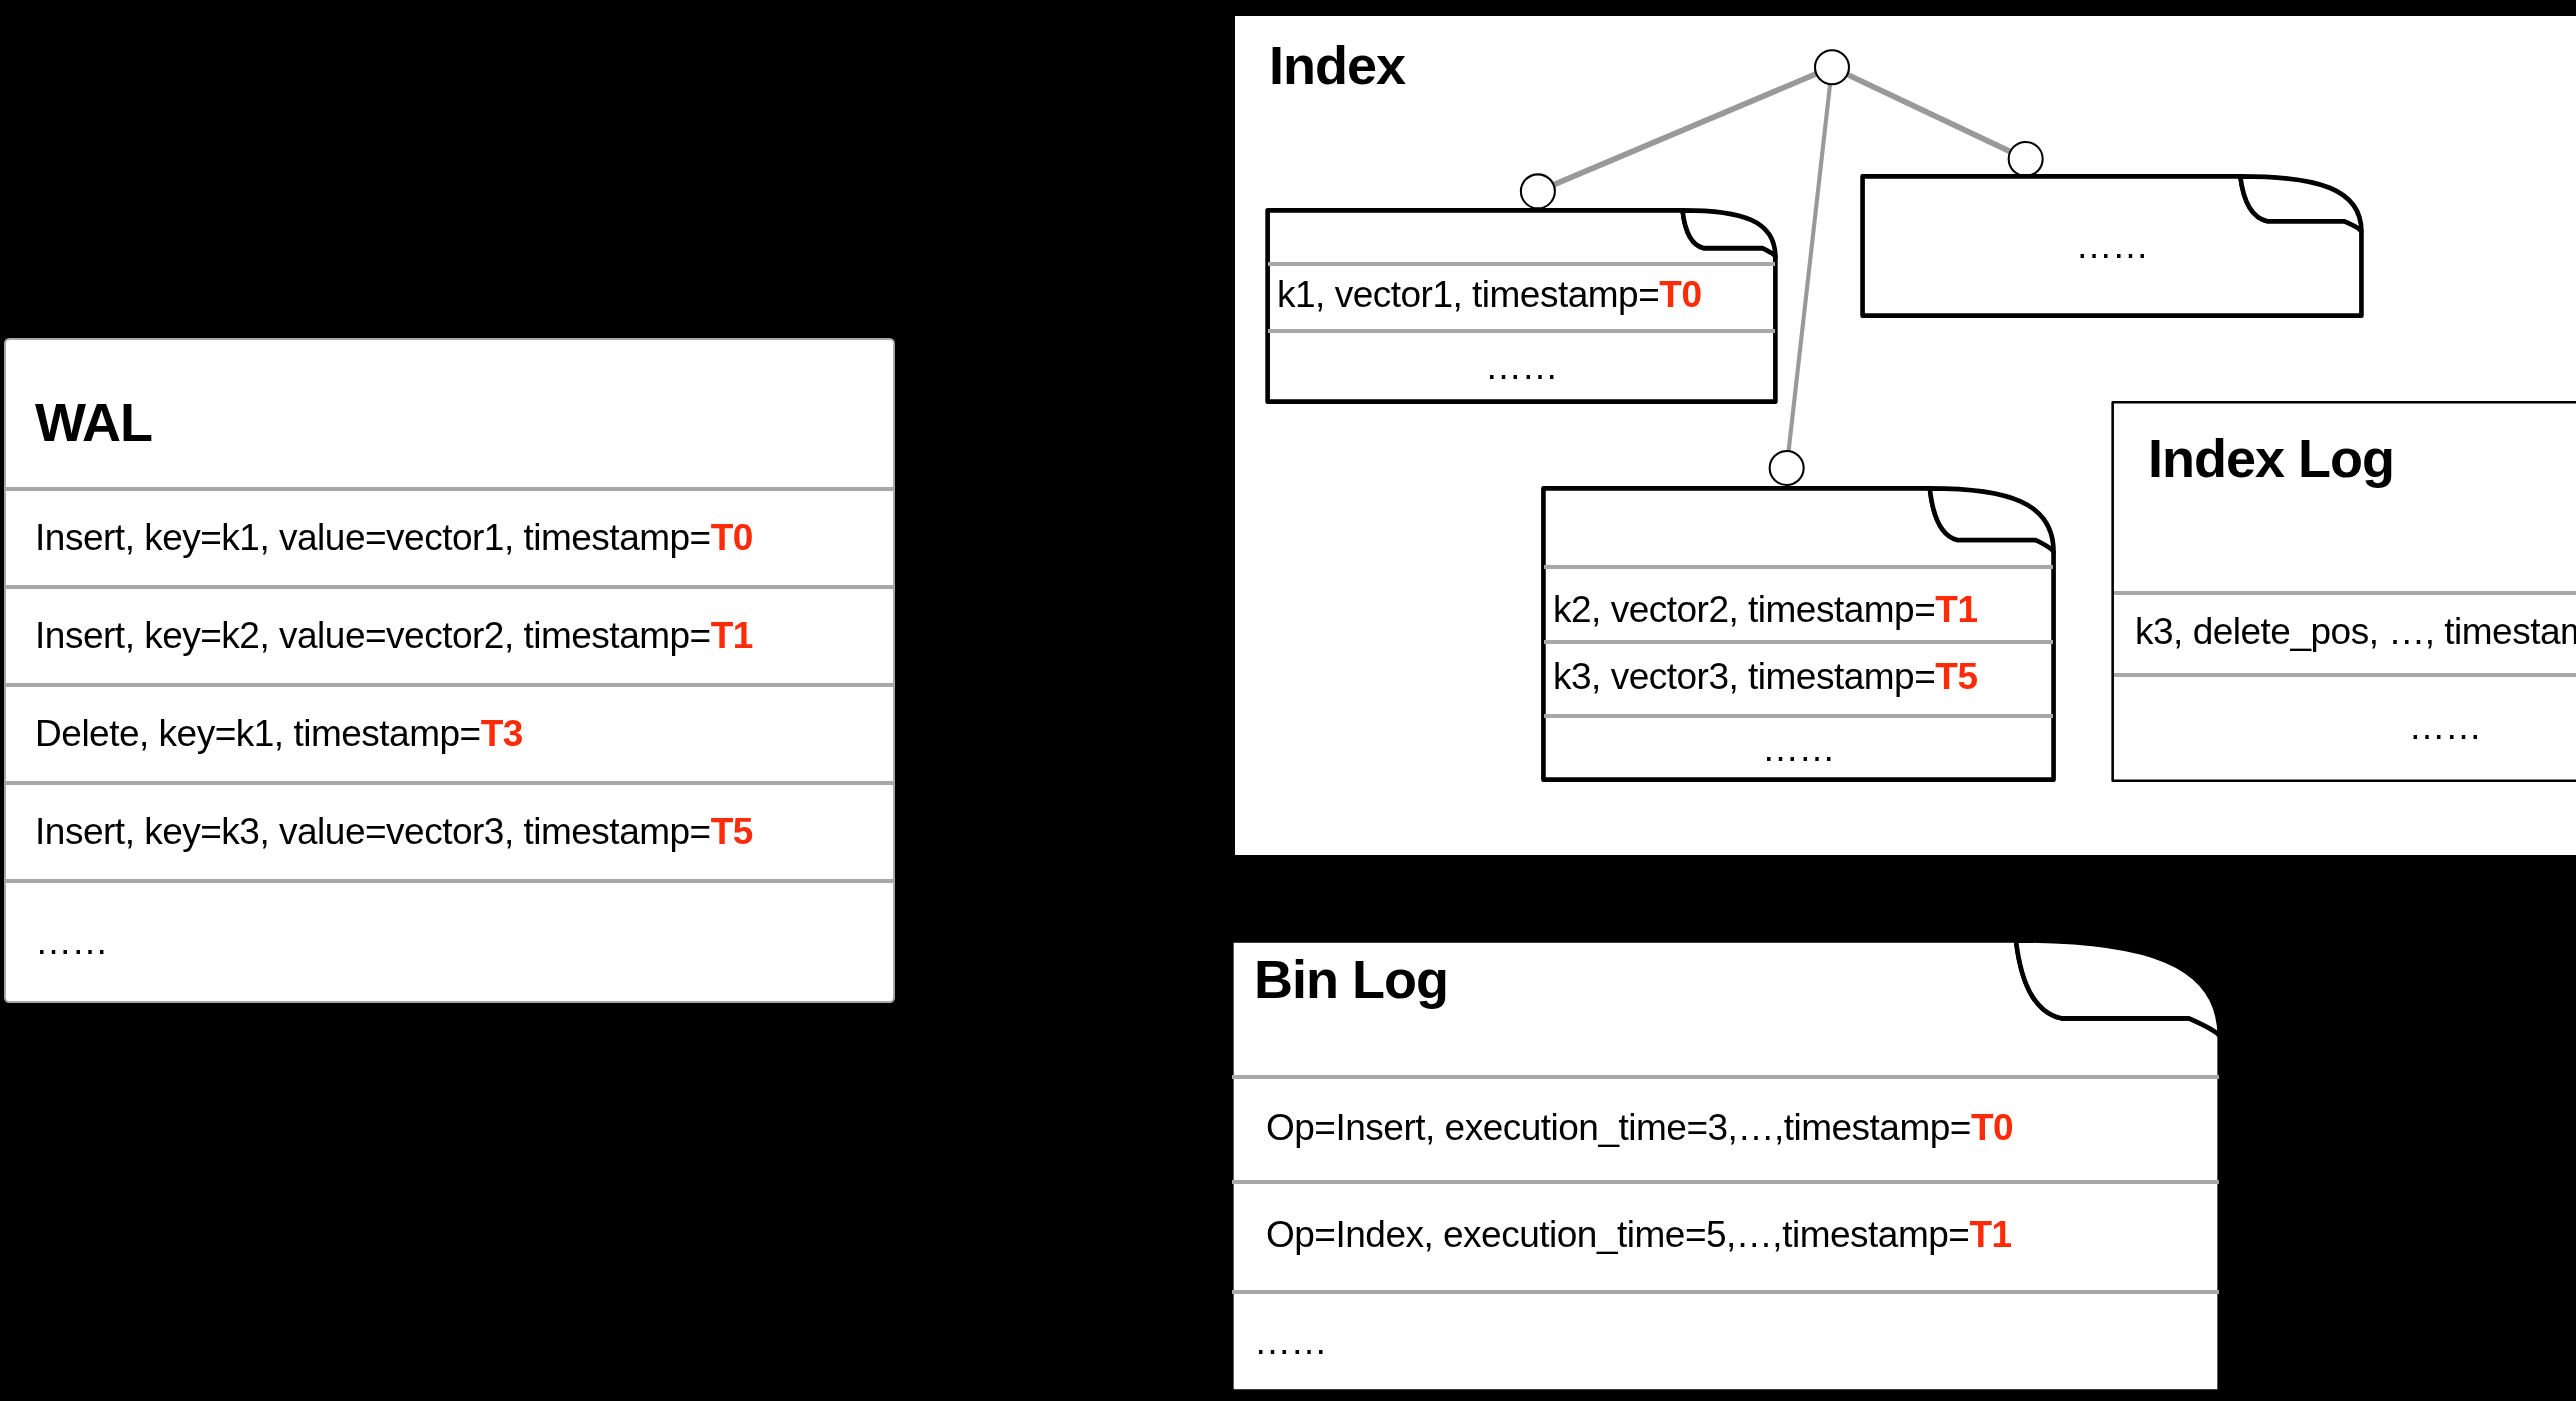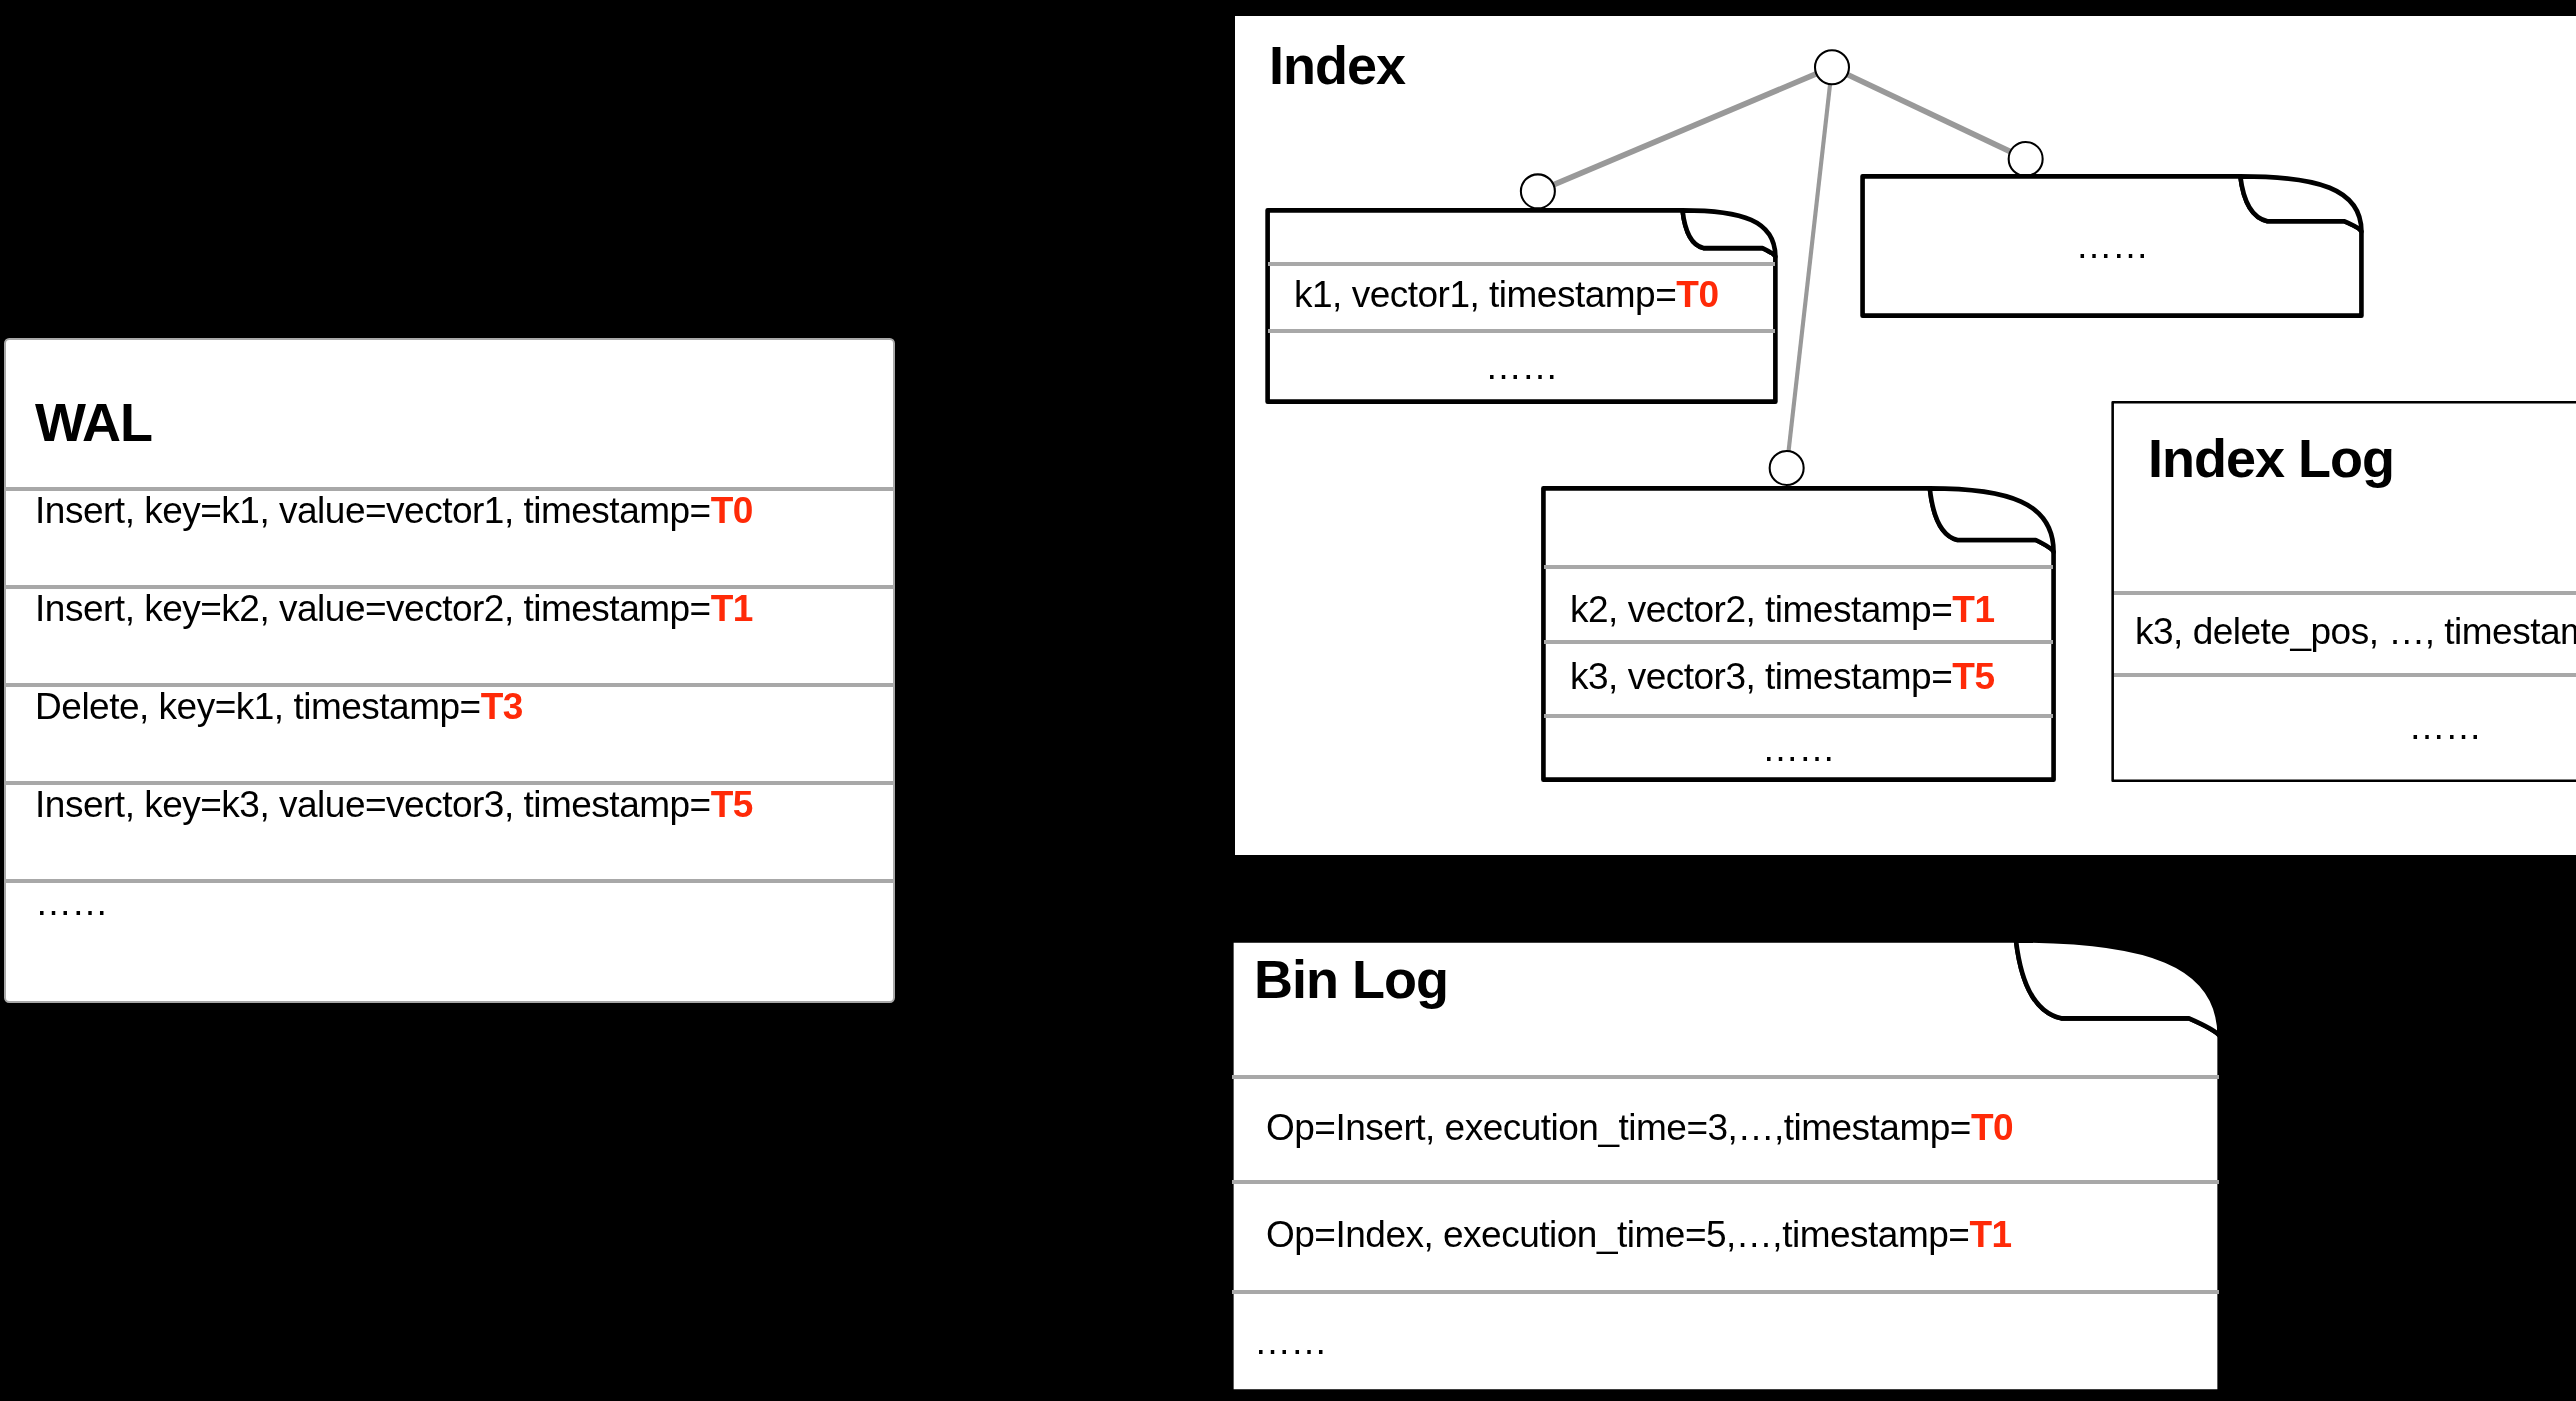--- a/index.html
+++ b/index.html
@@ -5,37 +5,37 @@
   :root{
     --bg:#000000; --panel:#ffffff; --accent:#ff2a08; --divider:#a8a8a8; --edge:#999999; --ink:#000000;
   }
   html,body{margin:0;padding:0;background:var(--bg);}
   .stage{position:relative;width:2817px;height:1402px;background:var(--bg);overflow:hidden;
          font-family:"Liberation Sans","DejaVu Sans",sans-serif;color:var(--ink);}
   
   .wal{position:absolute;left:4.1px;top:338px;width:891px;height:665px;background:var(--panel);
        border:2.6px solid var(--divider);border-radius:5.2px;box-sizing:border-box;display:flex;flex-direction:column;}
   .wal-header{height:147px;display:flex;align-items:center;padding:17.5px 0 0 29px;box-sizing:border-box;}
-  .wal-row{height:98px;border-top:4.1px solid var(--divider);display:flex;align-items:flex-start;
+  .wal-row{height:98px;border-top:4.1px solid var(--divider);display:flex;align-items:center;
            padding-left:29px;box-sizing:border-box;white-space:nowrap;}
   .wal-row.last{flex:1;height:auto;}
   
   .h-title{font-size:54px;font-weight:700;letter-spacing:-1px;line-height:1.05;}
   .row-text{font-size:37px;letter-spacing:-0.5px;line-height:1.1;white-space:nowrap;}
   .ts{font-weight:700;color:var(--accent);}
   
   .index-panel{position:absolute;left:1232px;top:13.4px;width:1578px;height:845px;background:var(--panel);
                border:3.6px solid #000;box-sizing:border-box;}
   .index-title{position:absolute;left:34px;top:20.6px;}
   .tree-svg{position:absolute;left:0;top:0;width:1570px;height:838px;}
   
   .doc{position:absolute;}
   .doc svg.doc-shape{position:absolute;left:0;top:0;width:100%;height:100%;}
   .doc .divider{position:absolute;left:2.6px;right:2.6px;height:4.1px;background:var(--divider);}
-  .doc .drow{position:absolute;left:0;right:0;display:flex;align-items:center;padding-left:29px;box-sizing:border-box;}
+  .doc .drow{position:absolute;left:0;right:0;display:flex;align-items:center;padding-left:12px;box-sizing:border-box;}
   .doc .drow.centered{justify-content:center;padding-left:0;}
   .doc .dtitle{position:absolute;}
   
   .doc1{left:30px;top:192px;width:513px;height:196px;}
   .doc2{left:625px;top:158px;width:504px;height:144px;}
   .doc3{left:306px;top:470px;width:515px;height:296px;}
   .dlog{left:876px;top:385px;width:668px;height:381px;}
   .dlog .divider{height:3.6px;}
   
   .binlog{left:1229px;top:938px;width:993px;height:456px;}

